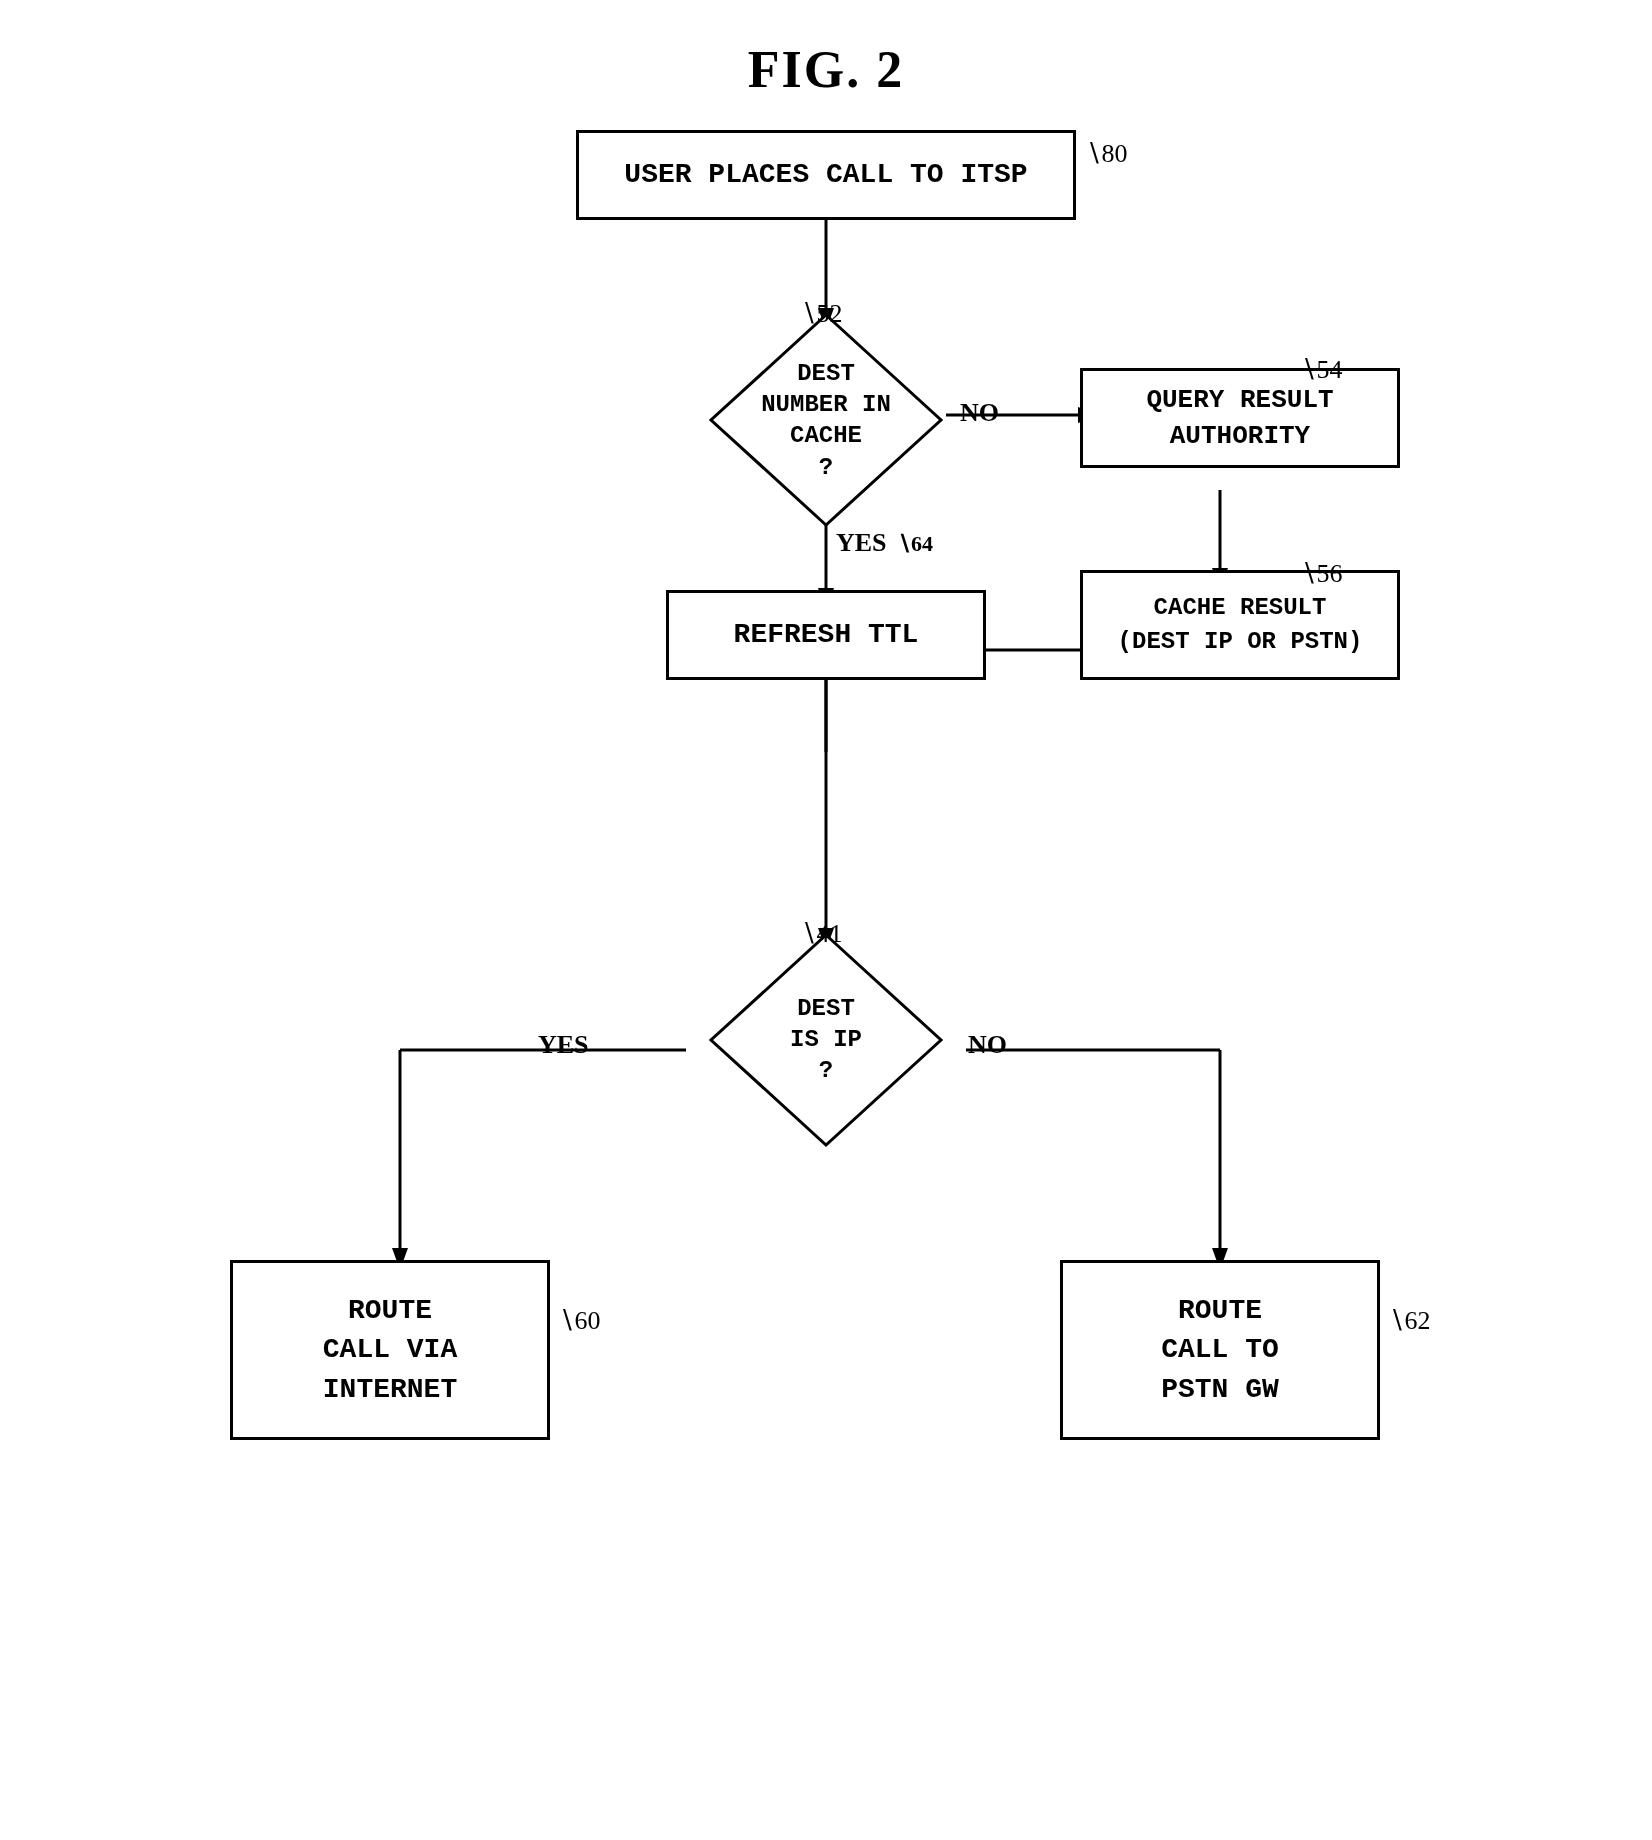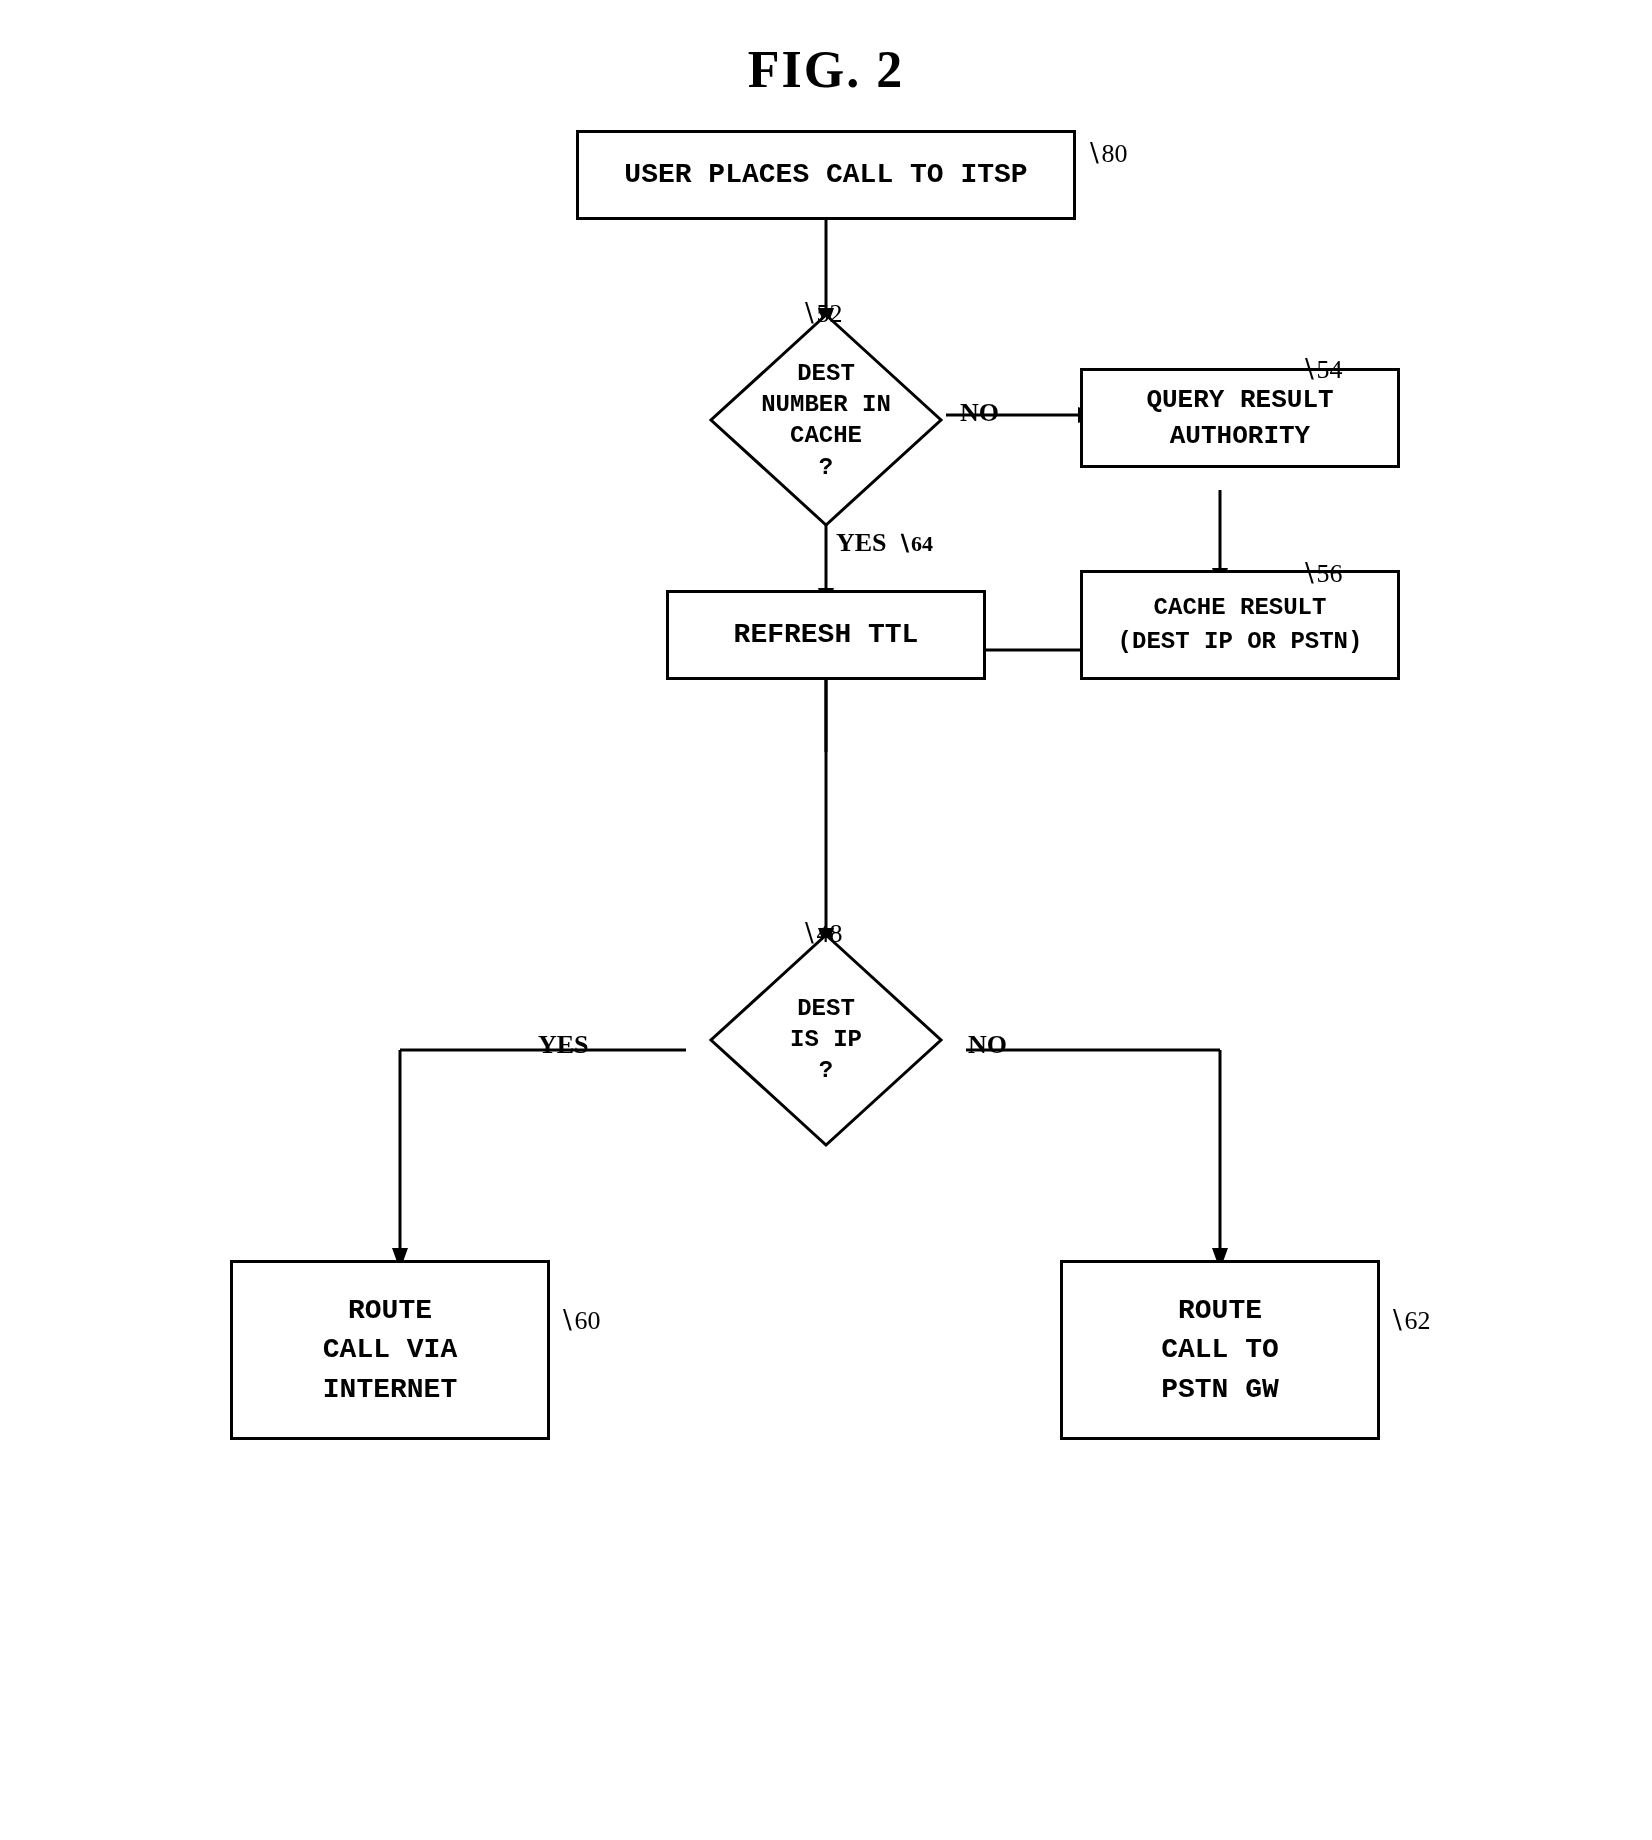--- a/index.html
+++ b/index.html
@@ -189,21 +189,21 @@
 
   <div class="diamond-container" style="left: 706px; top: 930px; width: 240px; height: 220px;">
     <svg class="diamond-shape" viewBox="0 0 240 220">
       <polygon points="120,5 235,110 120,215 5,110" fill="white" stroke="black" stroke-width="3"></polygon>
     </svg>
     <div class="diamond-text">
       DEST<br>IS IP<br>?
     </div>
   </div>
 
-  <div class="ref-num" style="left: 800px; top: 918px;">∖<span>48</span>
+  <div class="ref-num" style="left: 800px; top: 918px;">∖<span>41</span>
   </div>
 
   <div class="label-text" style="left: 538px; top: 1030px;">YES</div>
 
   <div class="label-text" style="left: 968px; top: 1030px;">NO</div>
 
   <div class="box" style="left: 230px; top: 1260px; width: 320px; height: 180px; font-size: 28px;">
     <span style="white-space:pre-line;">ROUTE
 CALL VIA
 INTERNET</span>

